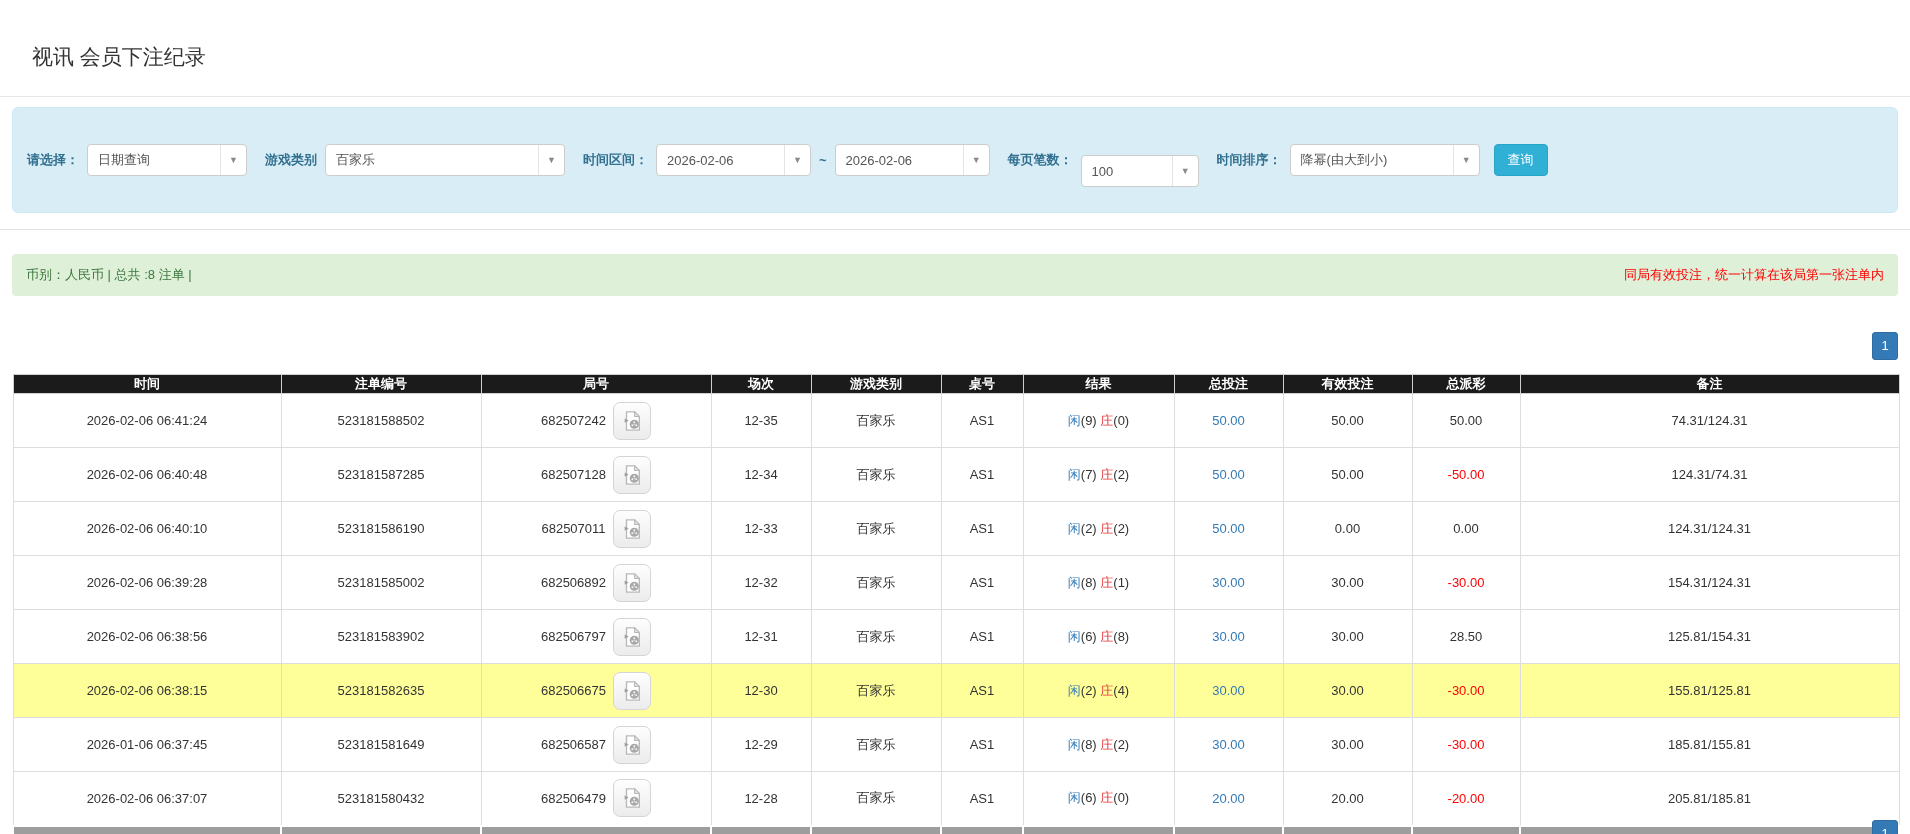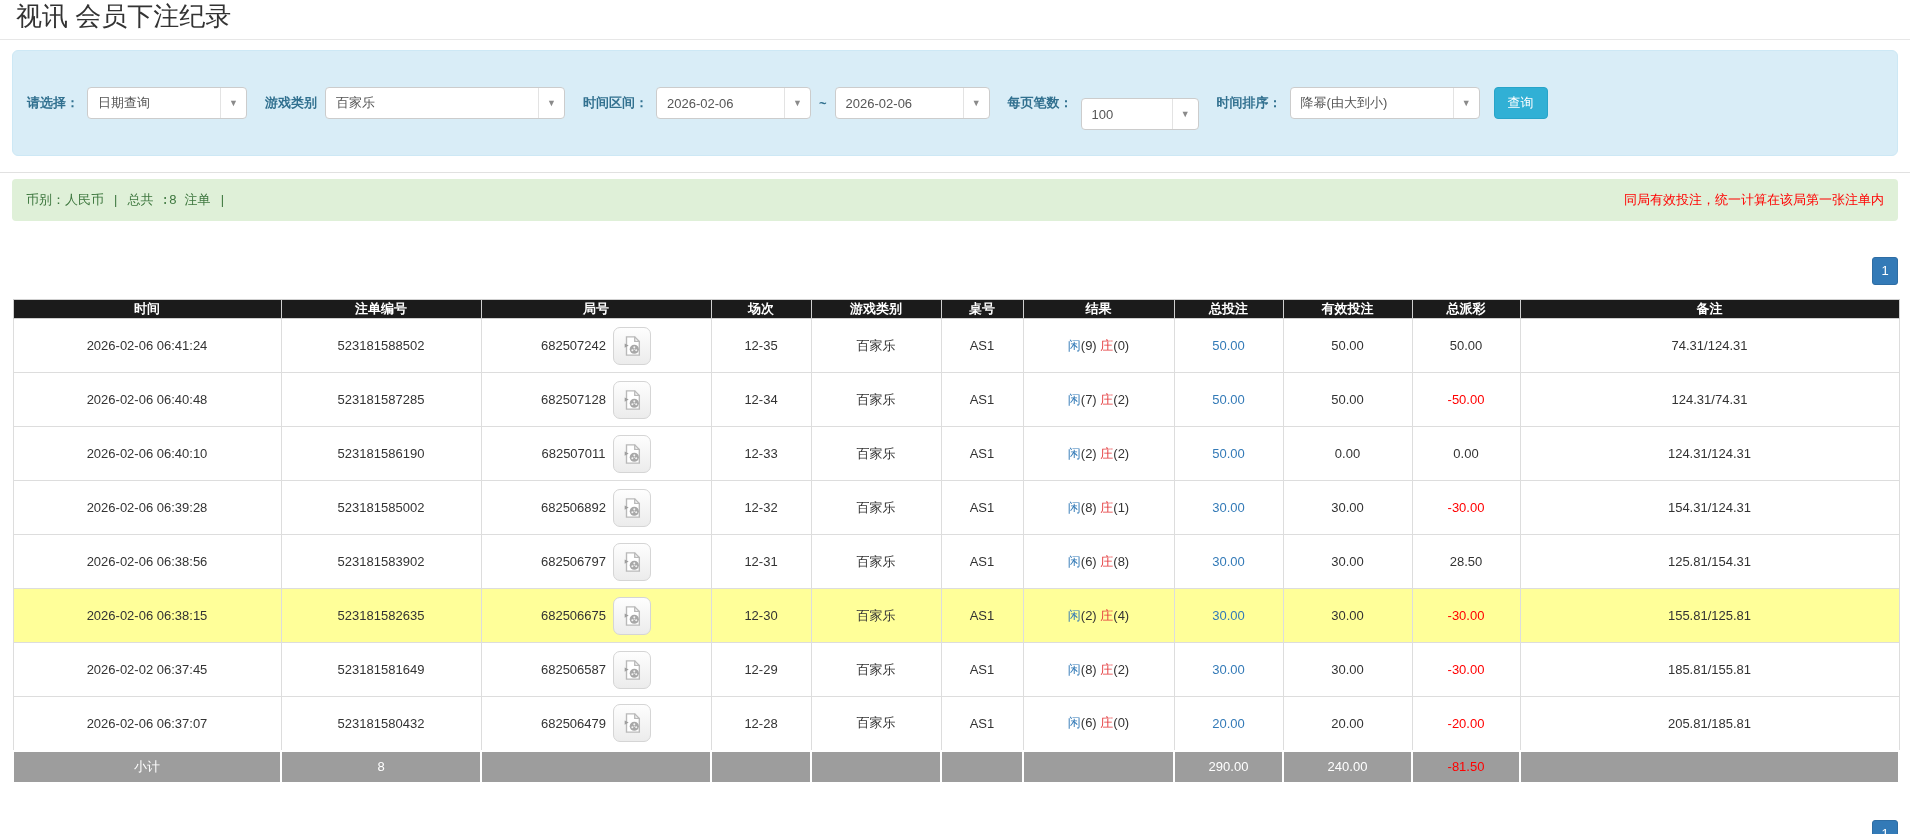--- a/index.html
+++ b/index.html
@@ -3,21 +3,21 @@
 <meta charset="utf-8">
 <style>
   * { box-sizing: border-box; }
   html,body { margin:0; padding:0; }
   body {
     width:1910px; height:834px; overflow:hidden; position:relative;
     background:#fff; font-family:"Liberation Sans","DejaVu Sans",sans-serif;
     color:#333; font-size:13px;
   }
   
-  .page-title { margin:0; padding:3px 16px 10px; font-size:26px; line-height:26px; font-weight:normal; color:#333; }
+  .page-title { margin:16px; padding:28px 16px 10px; font-size:21px; line-height:26px; font-weight:normal; color:#333; }
   .hr { border:0; border-top:1px solid #e7e7e7; margin:0; }
   .hr2 { border:0; border-top:1px solid #e1e1e1; margin:16px 0 0; }
 
   
   .filter-panel {
     margin:10px 12px 0; padding:25px 14px;
     background:var(--panel-blue,#d9edf7); border:1px solid #cde8f5; border-radius:6px;
     display:flex; align-items:center; gap:8px;
   }
   .flabel { color:var(--label-blue,#31708f); font-weight:bold; white-space:nowrap; }
@@ -39,22 +39,22 @@
   .sel-sort { width:190px; }
   .tilde { color:var(--label-blue,#31708f); font-weight:bold; }
   .search-btn {
     height:32px; padding:0 13px; margin-left:6px;
     background:var(--accent-blue,#31b0d5); border:1px solid #28a4c9; border-radius:4px;
     color:#fff; font-size:13px; cursor:pointer;
   }
 
   
   .summary-bar {
-    margin:6px 12px 0; padding:12px 14px; background:var(--green-bg,#dff0d8);
-    border-radius:4px; display:flex; align-items:center; justify-content:space-between;font-family:Liberation Mono, monospace;
+    margin:24px 12px 0; padding:12px 14px; background:var(--green-bg,#dff0d8);
+    border-radius:4px; display:flex; align-items:center; justify-content:space-between;
   }
   .summary-left { color:var(--green-text,#3c763d); }
   .summary-right { color:var(--red,#ff0000); }
 
   
   .pager-top { margin:36px 12px 0; text-align:right; }
   .page-btn {
     display:inline-block; min-width:26px; height:28px; line-height:26px; padding:0 6px;
     background:var(--pager-blue,#337ab7); border:1px solid #2e6da4; border-radius:3px;
     color:#fff; text-align:center; cursor:pointer; font-size:13px;
@@ -375,21 +375,21 @@
       <span class="r-banker f-rb-label">庄</span><span class="f-rb-num">(4)</span>
     </td>
     <td>
       <a class="bet-link f-total-bet">30.00</a>
     </td>
     <td class="f-valid-bet">30.00</td>
     <td class="f-payout neg">-30.00</td>
     <td class="f-note">155.81/125.81</td>
   </tr>
       <tr>
-    <td class="f-time">2026-02-02 06:37:45</td>
+    <td class="f-time">2026-01-06 06:37:45</td>
     <td class="f-bet-id">523181581649</td>
     <td>
       <span class="round-wrap">
         <span class="f-round">682506587</span>
         <button class="video-btn">
           <svg width="22" height="22" viewBox="0 0 24 24">
             <path d="M6 2h9l5 5v15H6z" fill="#ffffff" stroke="#b9b9b9" stroke-width="1.5"></path>
             <path d="M15 2v5h5" fill="none" stroke="#b9b9b9" stroke-width="1.5"></path>
             <path d="M4 9.2l4.4 2.3L4 13.8z" fill="#9e9e9e"></path>
             <circle cx="14.5" cy="15.5" r="5" fill="#a8a8a8"></circle>

